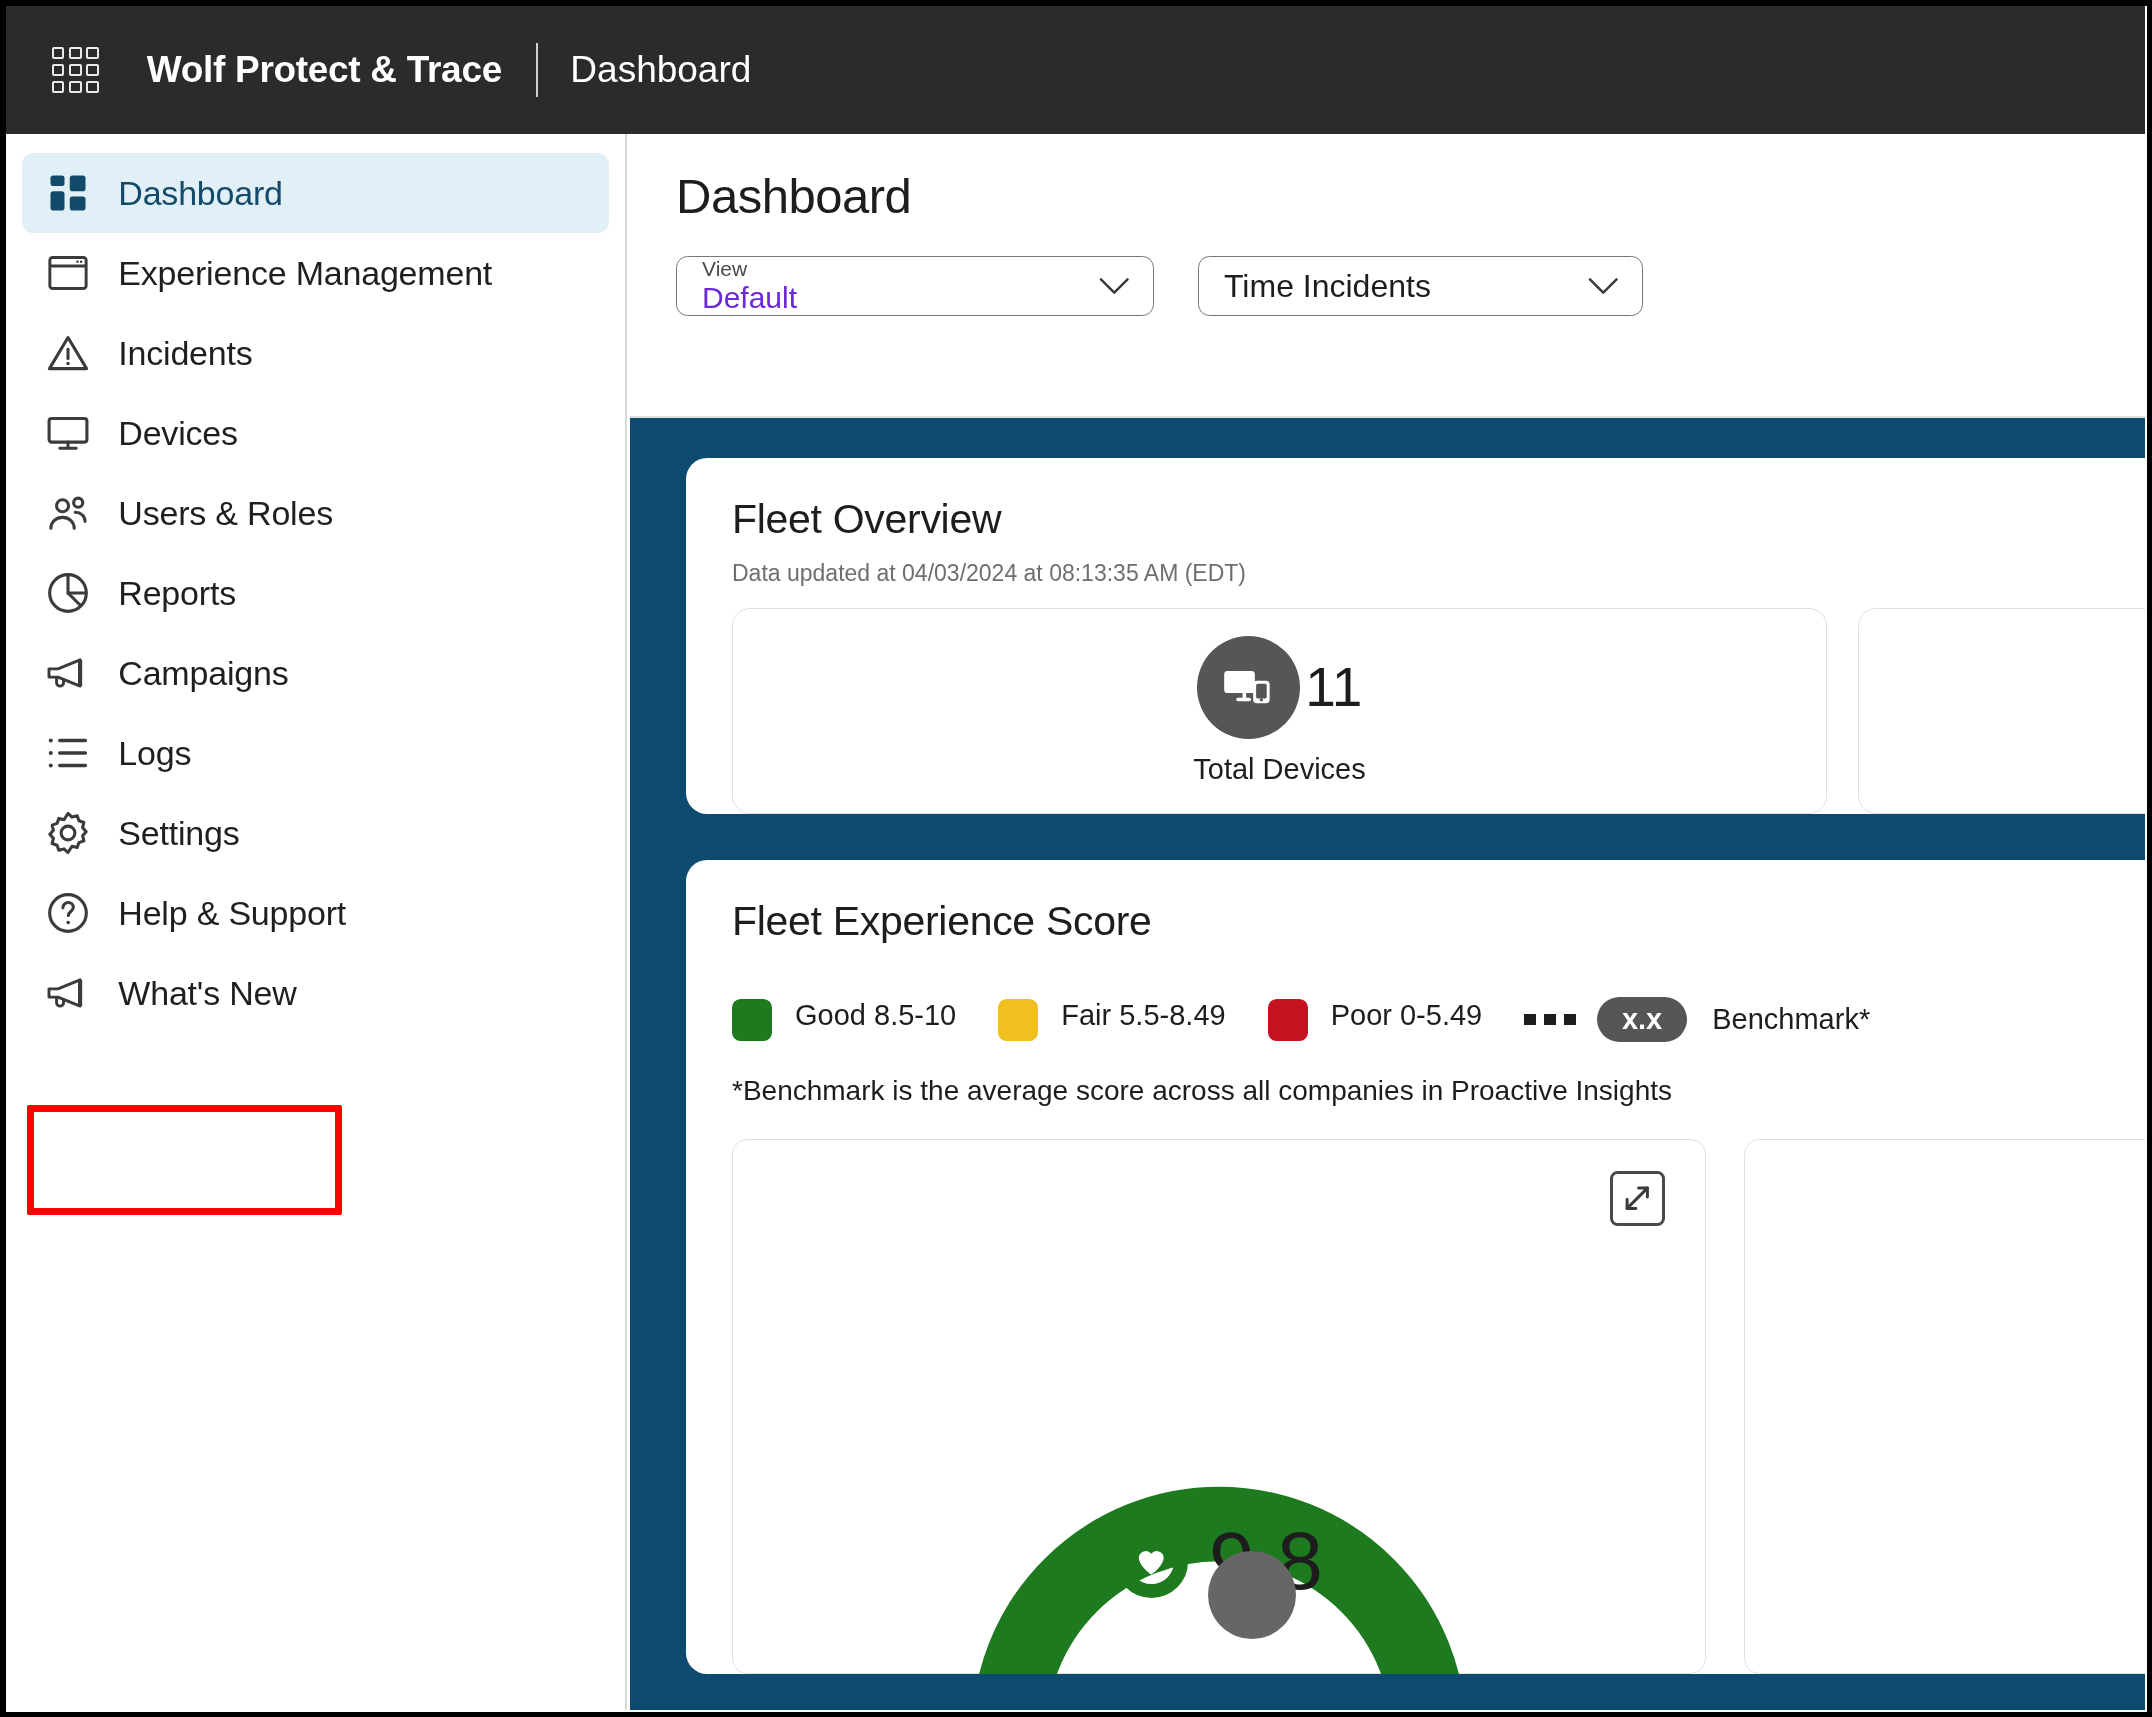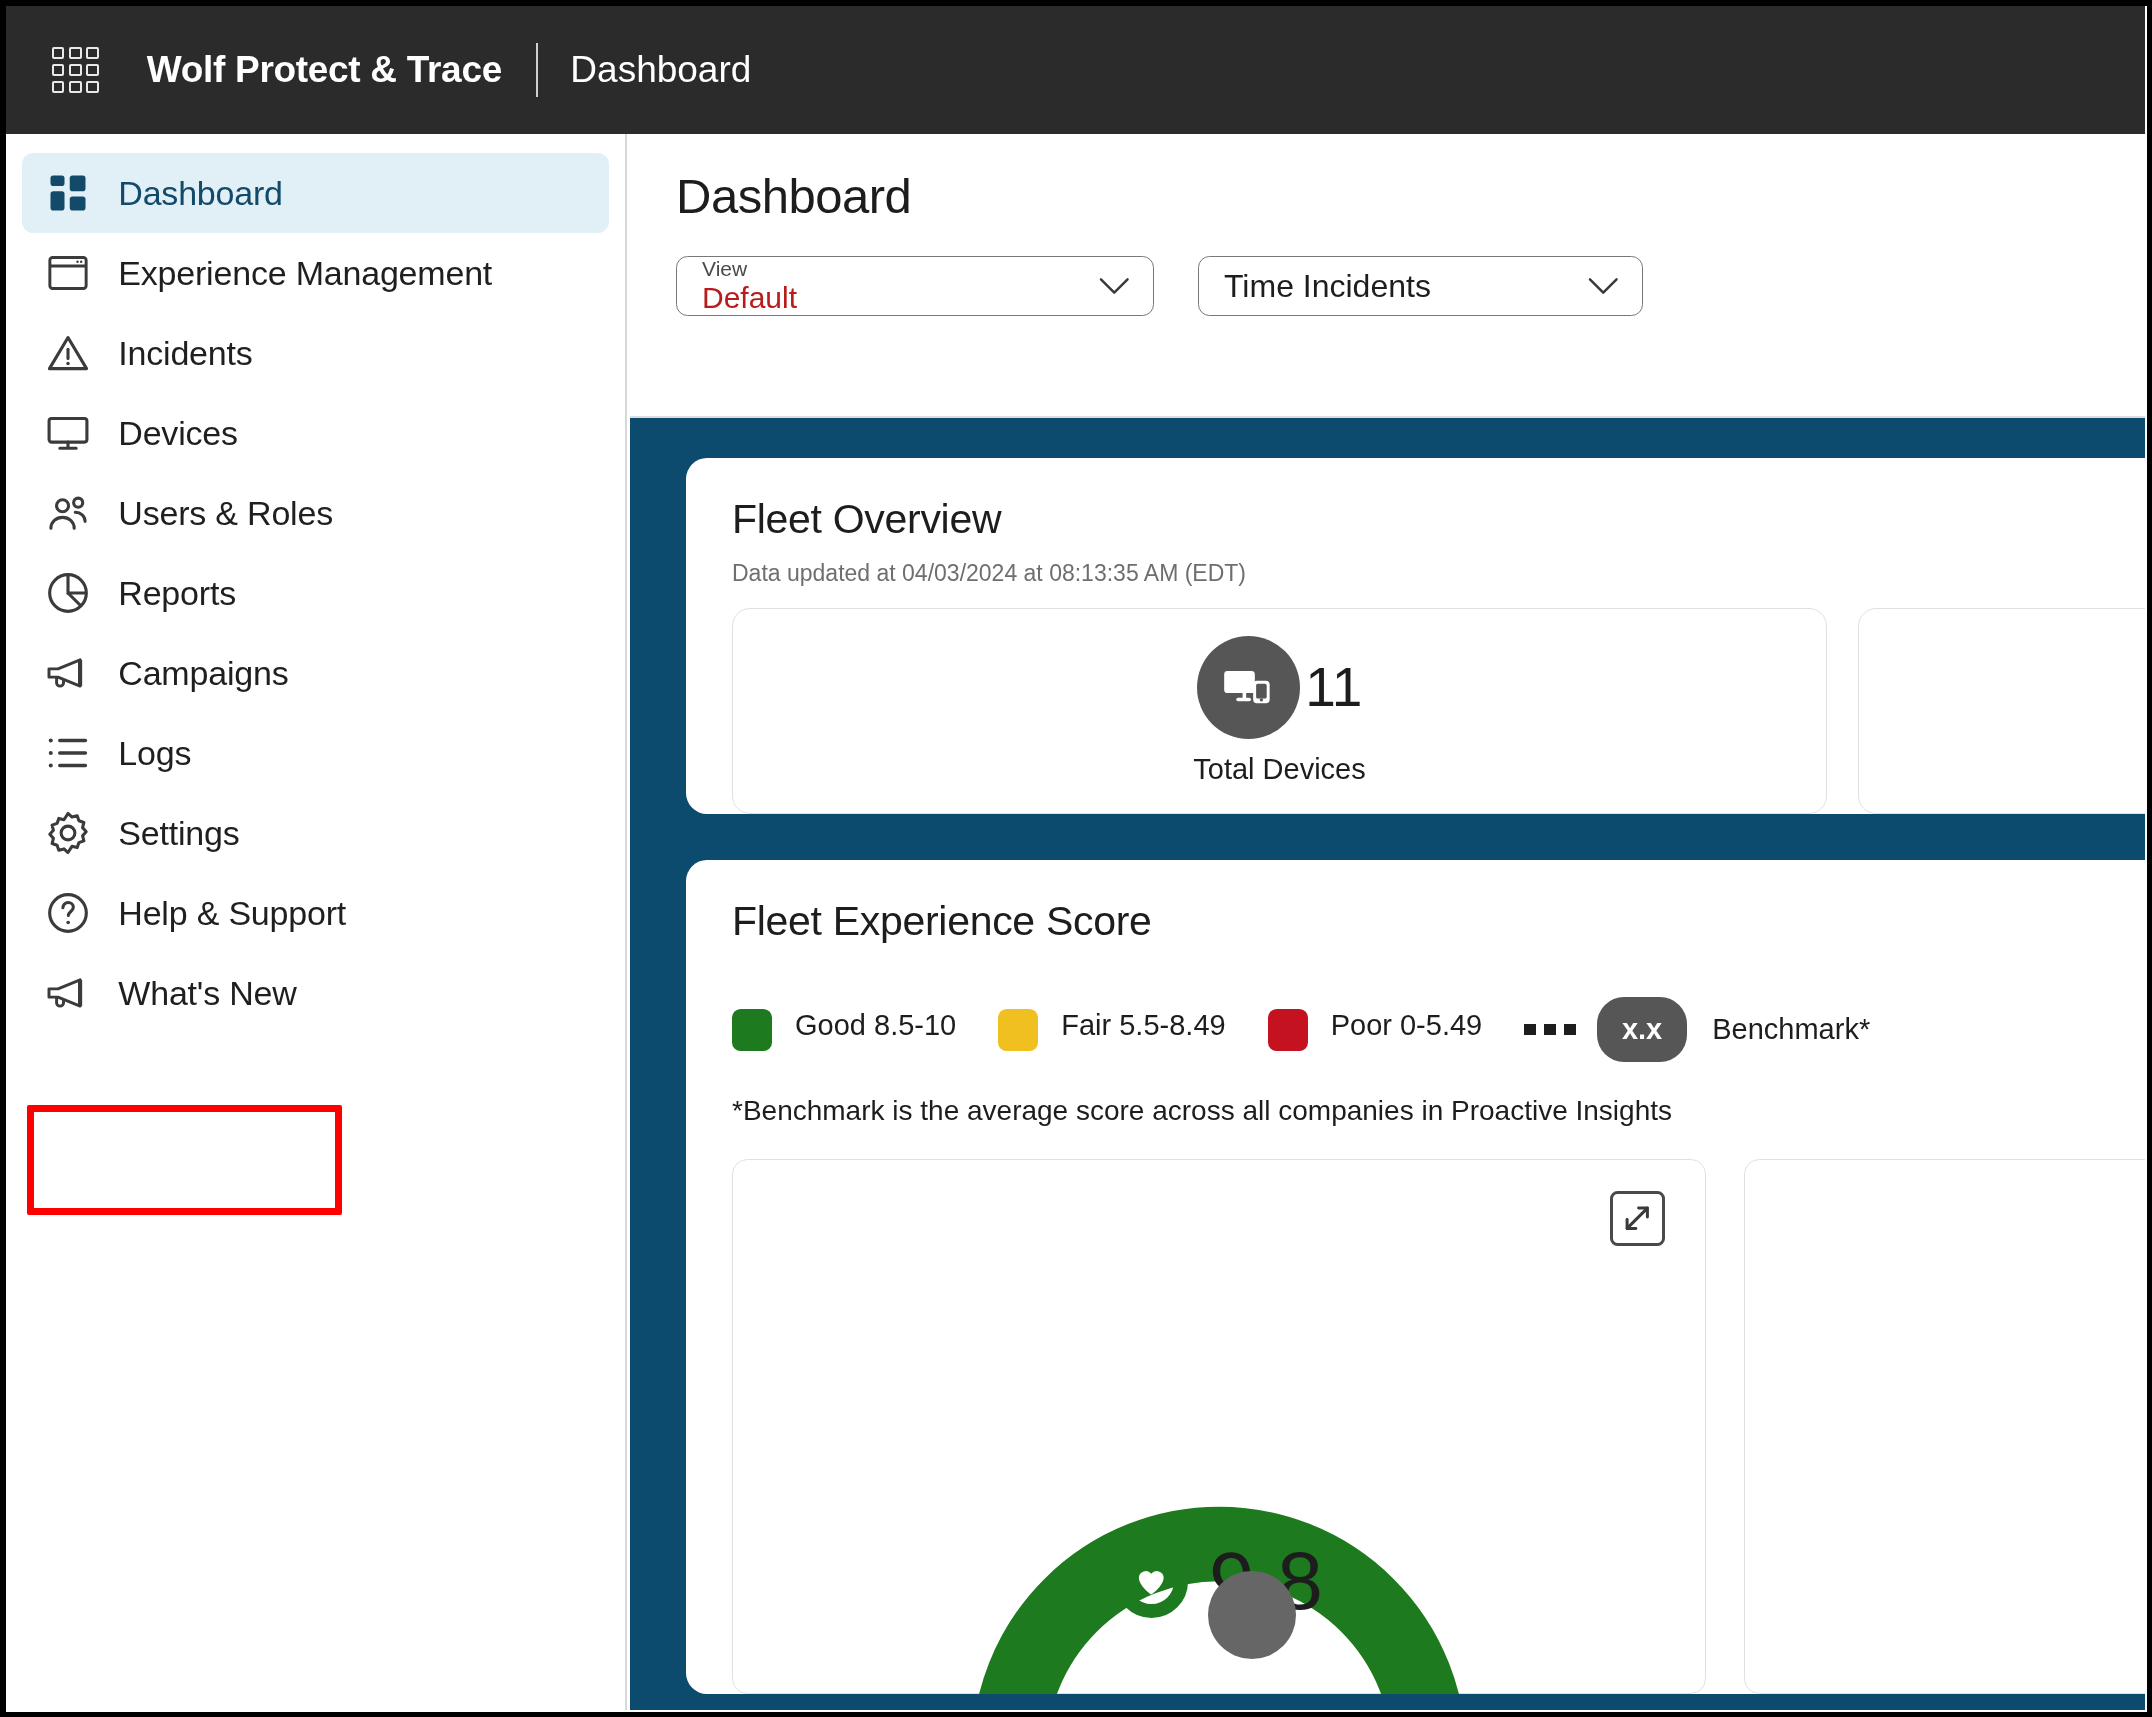--- a/index.html
+++ b/index.html
@@ -92,21 +92,21 @@
   .filters { display: flex; gap: 44px; margin-top: 32px; }
   .select {
     position: relative; height: 60px;
     border: 1.9px solid #777; border-radius: 11.5px;
     background: #fff; display: flex; flex-direction: column;
     justify-content: center; padding: 0 25px; cursor: pointer;
   }
   .select.view { width: 478px; }
   .select.time { width: 445px; justify-content: center; }
   .select .sel-label { font-size: 21px; color: #4a4a4a; line-height: 1.15; }
-  .select .sel-value { font-size: 30px; color: #b91c1c; line-height: 1.15; }
+  .select .sel-value { font-size: 30px; color: #6d28d9; line-height: 1.15; }
   .select .sel-ph { font-size: 32px; color: #1d1d1d; }
   .chev {
     position: absolute; right: 23px; top: 50%;
     transform: translateY(-50%);
     width: 32.5px; height: 19px; color: #3a3a3a;
   }
 
   .scroll-area {
     background: #0c4a6e; height: 1292px;
     padding: 40px 0 0 56px; overflow: hidden;
@@ -140,21 +140,21 @@
 
   
   .legend { display: flex; align-items: center; margin-top: 52px; gap: 0; }
   .lg-item { display: flex; align-items: flex-start; margin-right: 42px; }
   .lg-swatch { width: 40px; height: 42px; border-radius: 8.6px; }
   .lg-text { font-size: 29px; color: #1d1d1d; margin-left: 23px; white-space: nowrap; }
   .lg-dots { display: flex; gap: 8.6px; align-items: center; margin-right: 21px; }
   .lg-dots i { width: 11.5px; height: 11.5px; background: #1d1d1d; display: block; }
   .bench-pill {
     background: #565656; color: #ffffff; border-radius: 27px;
-    padding: 16px 25px; font-size: 29px; font-weight: bold;
+    padding: 6px 25px; font-size: 29px; font-weight: bold;
   }
   .bench-label { font-size: 29px; color: #1d1d1d; margin-left: 25px; }
   .footnote { font-size: 28px; color: #1d1d1d; margin-top: 32.5px; }
 
   .gauge-row { display: flex; gap: 38px; margin-top: 32.5px; }
   .gauge-card {
     border: 1.9px solid #e0e0e0; border-radius: 15.3px;
     background: #fff; position: relative; height: 535px;
   }
   .gauge-card.g1 { width: 1099px; }

